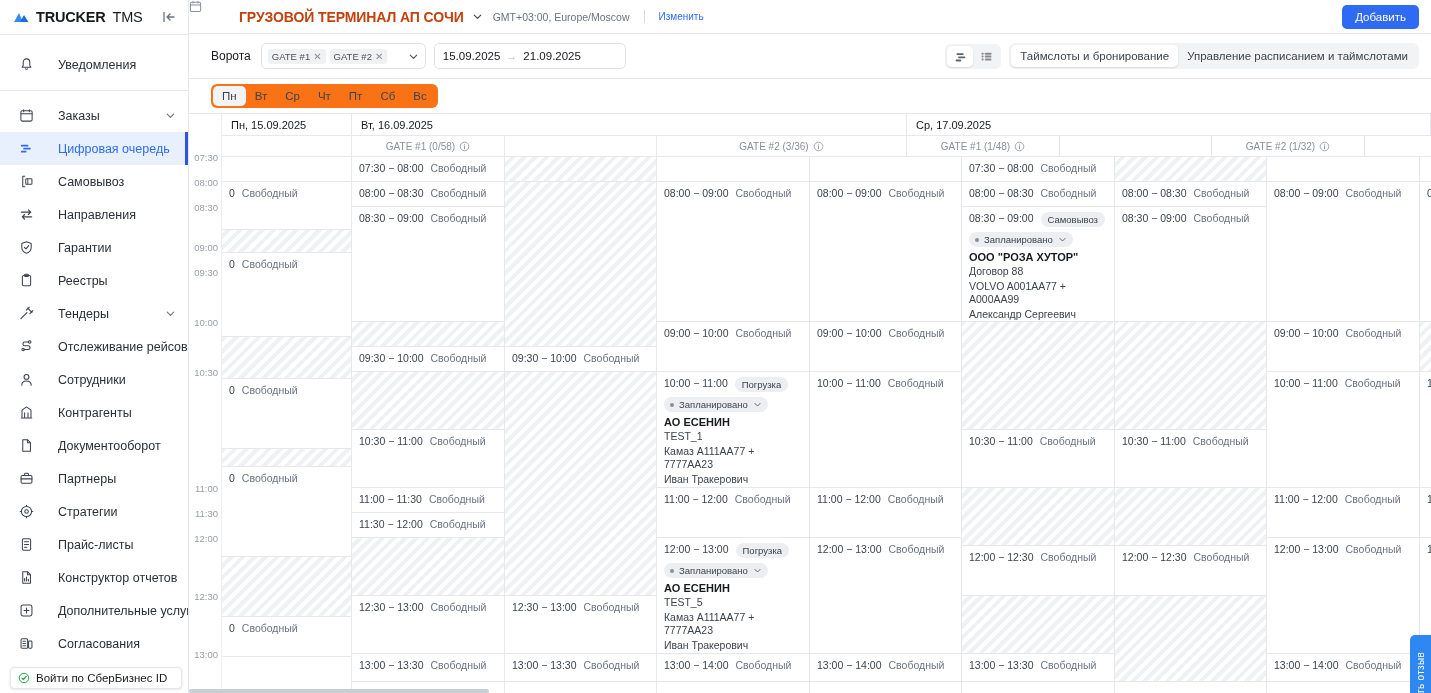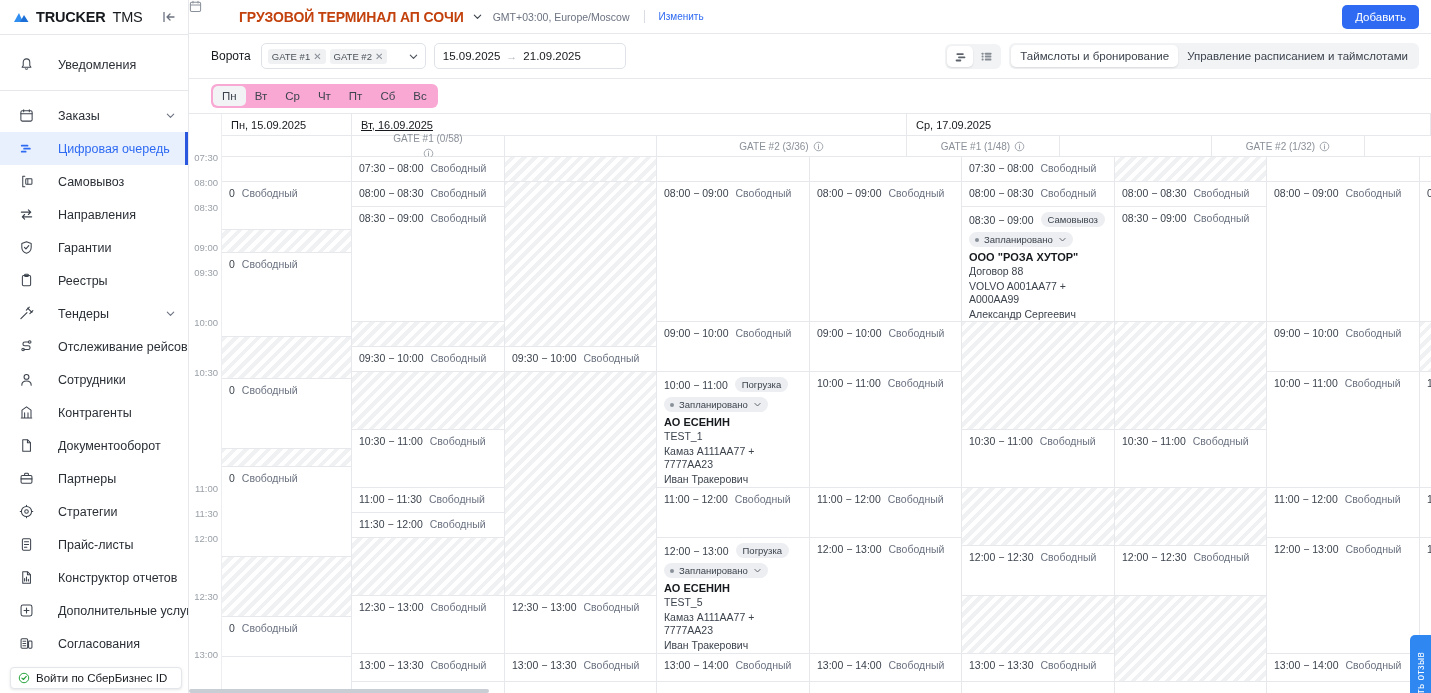--- a/index.html
+++ b/index.html
@@ -64,21 +64,21 @@
   .iconseg{ display:flex; background:#f2f3f5; border-radius:6px; padding:2px; }
   .iconseg .ib{ width:26px; height:21px; display:flex; align-items:center; justify-content:center;
                 border-radius:5px; cursor:pointer; color:#868c94;}
   .iconseg .ib.on{ background:#fff; box-shadow:0 1px 2px rgba(0,0,0,.10); color:#5d636b;}
   .seg{ display:flex; background:#f2f3f5; border-radius:6px; padding:2px;}
   .seg .sb{ font-size:11.5px; padding:5px 9px; border-radius:5px; cursor:pointer; color:#3c434d; white-space:nowrap;}
   .seg .sb.on{ background:#fff; box-shadow:0 1px 2px rgba(0,0,0,.10); }
 
   .dowbar{ height:35px; display:flex; align-items:center; padding:0 12px 0 22px;
            border-bottom:1px solid #e6e8ec; }
-  .dowseg{ display:flex; background:#f9a8d4; border-radius:6px; padding:2px; }
+  .dowseg{ display:flex; background:#f97316; border-radius:6px; padding:2px; }
   .dowseg .db{ font-size:11.5px; padding:4px 9px; border-radius:5px; cursor:pointer; color:#3c434d;}
   .dowseg .db.on{ background:#f2f3f5; color:#3c434d;}
 
   
   .cal-wrap{ flex:1 1 auto; position:relative; overflow:hidden; }
   .cal{ position:absolute; left:0; top:0; width:1242px; height:100%; }
   .timecol{ position:absolute; left:0; top:0; width:33px; height:100%;
             background:#fff; border-right:1px solid #eceef1; z-index:3;}
   .timecol .tlabel{ position:absolute; right:3px; font-size:9.5px; color:#9aa0a8; line-height:1;}
   .grid{ position:absolute; left:33px; top:0; right:0; bottom:0; overflow:hidden;}
@@ -91,21 +91,21 @@
              gap:4px; border-right:1px solid #e6e8ec; flex:0 0 auto;}
   .info{ width:11px; height:11px; color:#9aa0a8; }
 
   .cols{ position:absolute; left:0; right:0; top:43px; bottom:0; display:flex; }
   .col{ position:relative; border-right:1px solid #e6e8ec; flex:0 0 auto; height:100%; }
   .hatch{ position:absolute; left:0; right:0;
      background-image:repeating-linear-gradient(-45deg,#fff 0 4px,#f0f1f3 4px 8px);
      border-bottom:1px solid #e6e8ec; }
   .slot{ position:absolute; left:0; right:0; border-bottom:1px solid #e6e8ec;
          background:#fff; padding:5px 7px; overflow:hidden; cursor:pointer;}
-  .slot .hd{ display:flex; align-items:center; gap:7px; white-space:nowrap;}
+  .slot .hd{ display:flex; gap:7px; white-space:nowrap;}
   .slot .tm{ font-size:10.5px; color:#3c434d;}
   .slot .st{ font-size:10.5px; color:#6b7280;}
   .slot .tag{ background:#eceef1; border-radius:9px; font-size:9.5px; color:#3c434d; padding:2px 7px;}
   .bk-status{ display:inline-flex; align-items:center; gap:5px; background:#eceef1;
               border-radius:9px; padding:2px 6px; margin-top:5px; font-size:9.5px; color:#3c434d;}
   .bk-status .dot{ width:4px; height:4px; border-radius:50%; background:#8a9099;}
   .bk-status .chev{ width:9px; height:9px; color:#5d636b;}
   .bk-name{ font-size:11px; font-weight:bold; color:#16191d; margin-top:4px;}
   .bk-line{ font-size:10.5px; color:#3c434d; margin-top:2px; line-height:1.25;}
 
@@ -415,26 +415,26 @@
           <div class="tlabel" style="top: 370px;">11:00</div>
           <div class="tlabel" style="top: 395px;">11:30</div>
           <div class="tlabel" style="top: 420px;">12:00</div>
           <div class="tlabel" style="top: 478px;">12:30</div>
           <div class="tlabel" style="top: 536px;">13:00</div>
         </div>
 
       <div class="grid">
         <div class="dayrow" id="day-row">
             <div class="daycell" style="width: 130px;">Пн, 15.09.2025</div>
-            <div class="daycell" style="width: 555px; text-decoration: underline;">Вт, 16.09.2025</div>
+            <div class="daycell" style="width: 555px;">Вт, 16.09.2025</div>
             <div class="daycell" style="width: 524px;">Ср, 17.09.2025</div>
           </div>
         <div class="gaterow" id="gate-row">
             <div class="gatecell" style="width: 130px;"></div>
-            <div class="gatecell" style="width: 153px; flex-direction: column;">
+            <div class="gatecell" style="width: 153px;">
               <span>GATE #1 (0/58)</span>
               <span class="info"><svg viewBox="0 0 12 12" width="11" height="11">
                   <circle cx="6" cy="6" r="4.7" stroke="currentColor" stroke-width="1" fill="none"></circle>
                   <path d="M6 5.3v3.1" stroke="currentColor" stroke-width="1.1" stroke-linecap="round"></path>
                   <circle cx="6" cy="3.6" r=".6" fill="currentColor"></circle>
                 </svg></span>
             </div>
             <div class="gatecell" style="width: 152px;"></div>
             <div class="gatecell" style="width: 250px;">
               <span>GATE #2 (3/36)</span>

